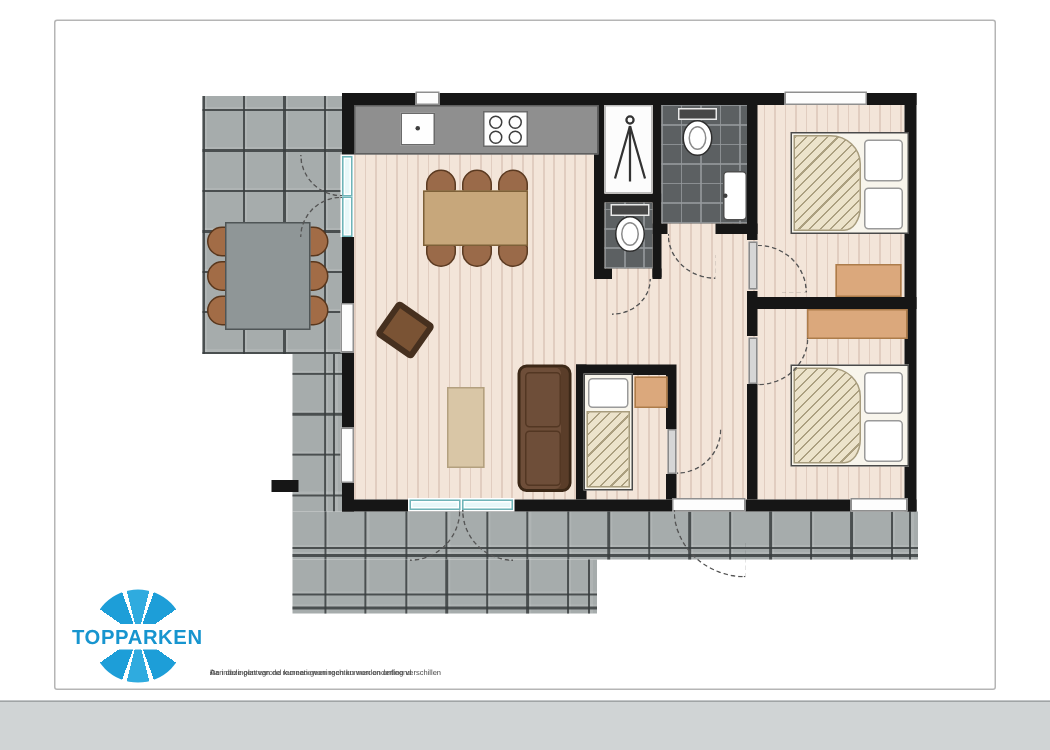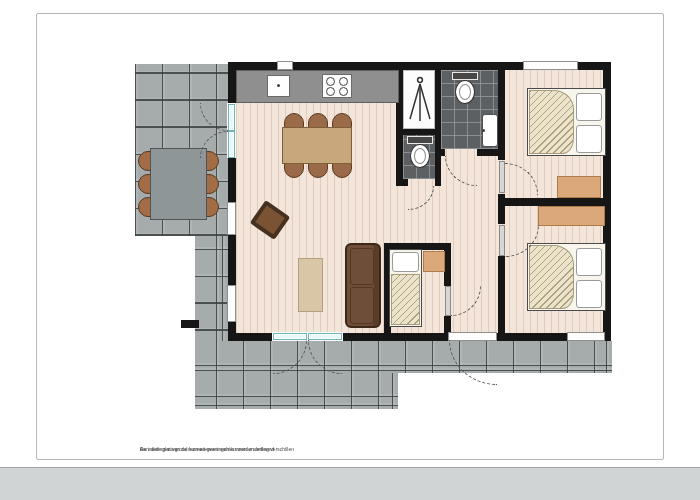--- a/index.html
+++ b/index.html
@@ -205,20 +205,24 @@
   <div class="arc-bl" style="left:445px;top:156px;width:32px;height:30px;"></div>
   <div class="arc-br" style="left:408px;top:186px;width:26px;height:24px;"></div>
 
   <div class="leaf" style="left:499px;top:161px;width:6px;height:32px;"></div>
   <div class="arc-tr" style="left:505px;top:163px;width:33px;height:32px;"></div>
   <div class="leaf" style="left:499px;top:225px;width:6px;height:31px;"></div>
   <div class="arc-br" style="left:505px;top:225px;width:34px;height:32px;"></div>
   <div class="leaf" style="left:445px;top:286px;width:6px;height:30px;"></div>
   <div class="arc-br" style="left:451px;top:286px;width:30px;height:30px;"></div>
 
+  <div style="left:40px;top:390px;width:110px;height:68px;">
+    <div class="logo-circle" style="left:21px;top:3px;"></div>
+    <div class="logo-text" style="left:5px;top:26px;">TOPPARKEN</div>
+  </div>
 
   <div class="disclaimer" style="left:140px;top:444px;width:296px;height:10px;">
     <span>Aan deze plattegrond kunnen geen rechten worden ontleend</span>
     <span>•</span>
     <span>De indelingen van de recreatiewoningen kunnen onderling verschillen</span>
   </div>
 
   <div class="bottom-band" style="left:0;top:467px;width:700px;height:33px;"></div>
 </div>
 

